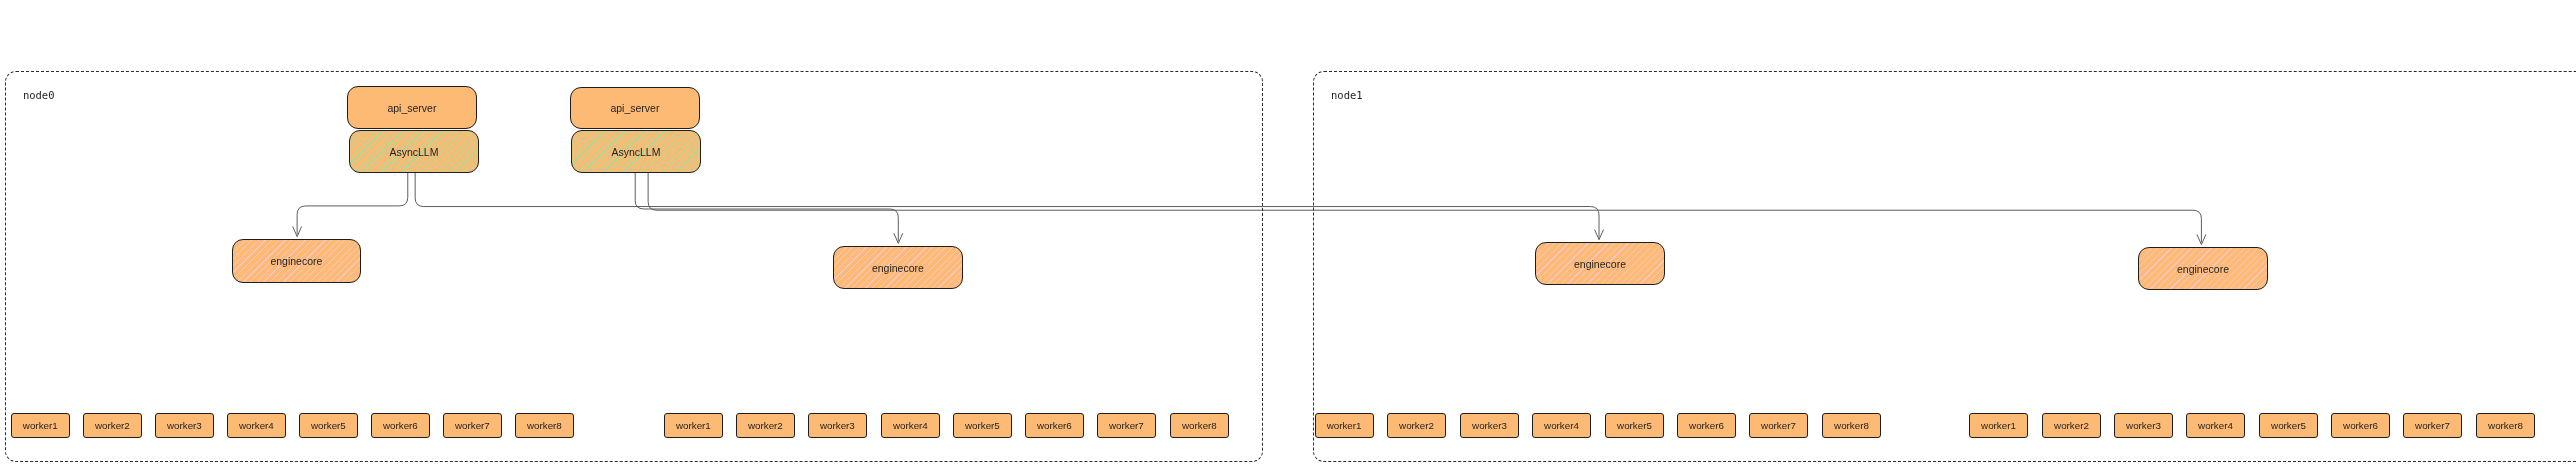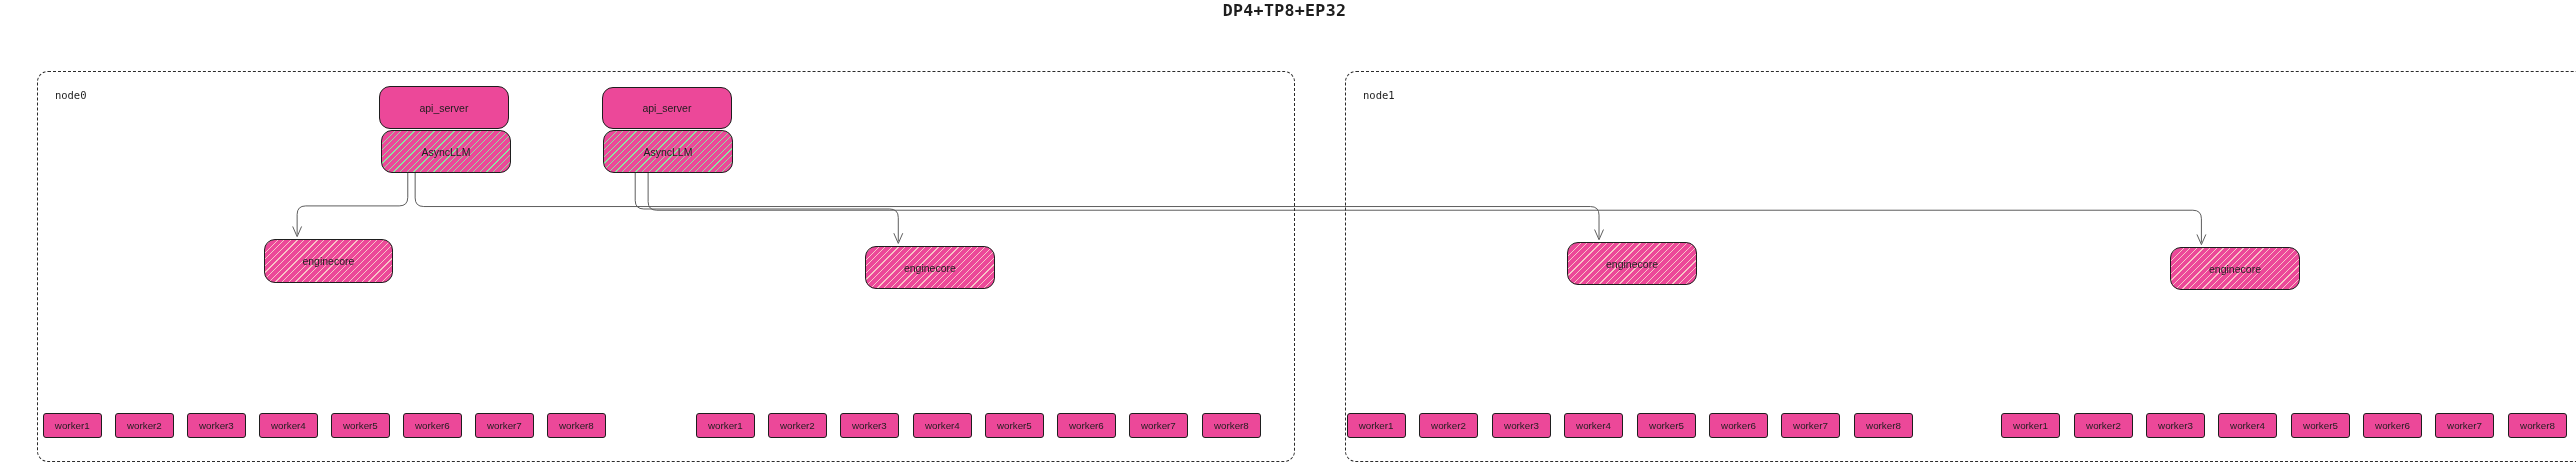--- a/index.html
+++ b/index.html
@@ -19,36 +19,35 @@
     font-family: "DejaVu Sans Mono", monospace;
     font-size: 16.6px; font-weight: 600;
     letter-spacing: 0.3px;
     color: var(--text, #1e1e1e);
   }
   .node {
     position: absolute;
     border: 1.2px dashed var(--node-border, #2b2b2b);
     border-radius: 11px;
     box-sizing: border-box;
-    margin-left: 32px;
   }
   .node-label {
     position: absolute;
     left: 17px; top: 17px;
     font-family: "DejaVu Sans Mono", monospace;
     font-size: 10.5px;
     color: var(--text, #1e1e1e);
     white-space: nowrap;
   }
   .box {
     position: absolute;
     box-sizing: border-box;
     border: 1.2px solid var(--box-border, #1e1e1e);
     border-radius: 11px;
-    background-color: #ec4899;
+    background-color: #fdba74;
     display: flex; align-items: center; justify-content: center;
     font-size: 10.5px;
     white-space: nowrap;
     text-align: right;
   }
   .hatch-green {
     background-image: repeating-linear-gradient(135deg,
       rgba(0,0,0,0) 0px, rgba(0,0,0,0) 3.8px,
       var(--asyncllm-hatch, #8de5a1) 3.8px, var(--asyncllm-hatch, #8de5a1) 4.7px);
   }
@@ -74,21 +73,20 @@
     stroke-width: 1.6;
     stroke-linecap: round;
     stroke-linejoin: round;
   }
 </style>
 </head>
 <body>
 
 <div class="canvas">
 
-  <div class="title">DP4+TP8+EP32</div>
 
   <svg class="connectors" width="2576" height="469" viewBox="0 0 4188 763" xmlns="http://www.w3.org/2000/svg">
     <path d="M662 281 L662 321 Q662 335 648 335 L496 335 Q482 335 482 349 L482 381"></path>
     <path d="M475 369 L482 385 L489 369"></path>
     <path d="M674 281 L674 322 Q674 336 688 336 L2586 336 Q2600 336 2600 350 L2600 386"></path>
     <path d="M2593 374 L2600 390 L2607 374"></path>
     <path d="M1032 279 L1032 326 Q1032 340 1046 340 L1446 340 Q1460 340 1460 354 L1460 392"></path>
     <path d="M1453 380 L1460 396 L1467 380"></path>
     <path d="M1053 279 L1053 328 Q1053 342 1067 342 L3566 342 Q3580 342 3580 356 L3580 394"></path>
     <path d="M3573 382 L3580 398 L3587 382"></path>

